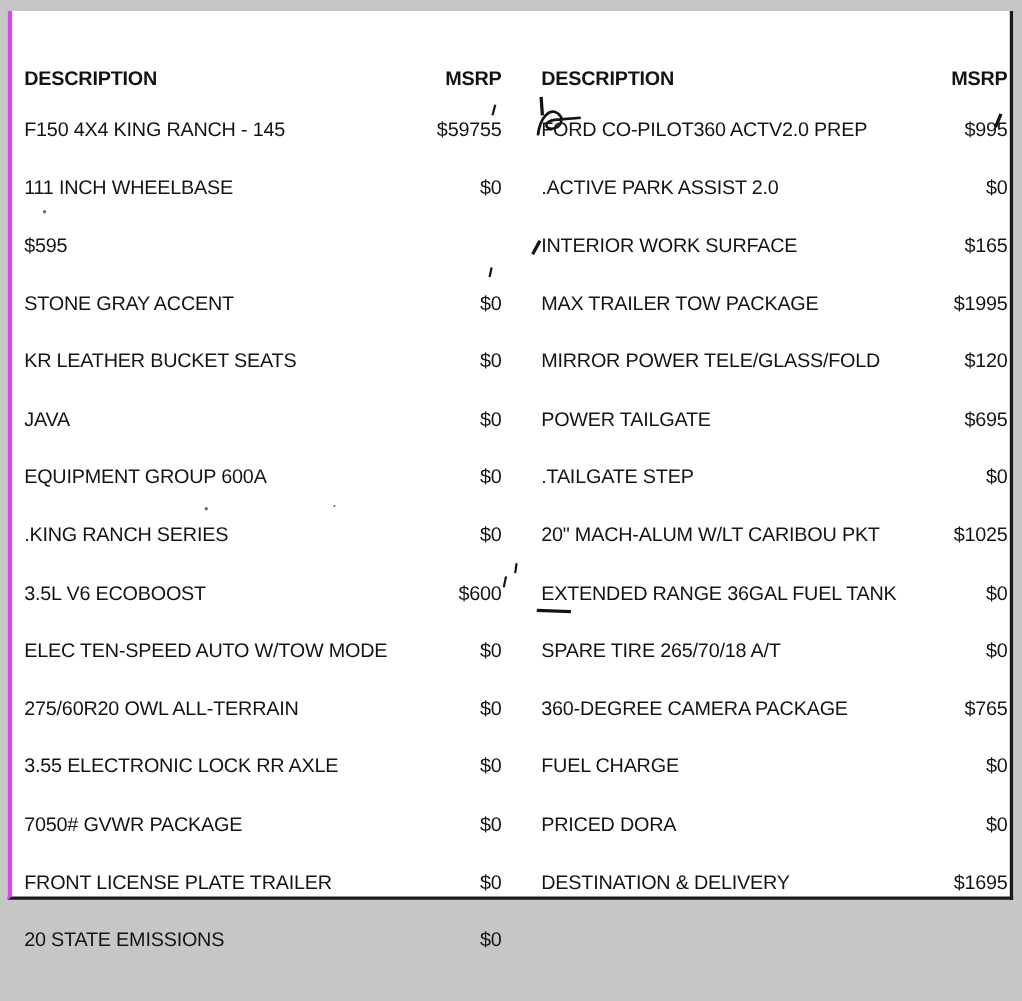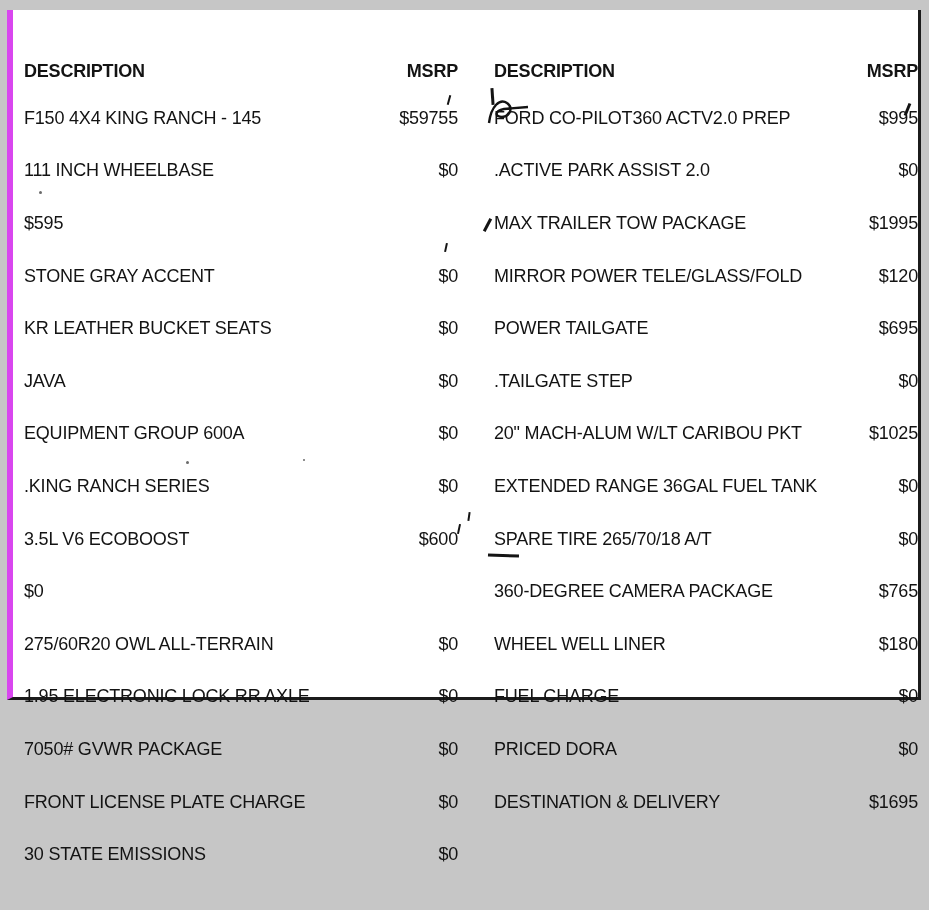--- a/index.html
+++ b/index.html
@@ -6,24 +6,24 @@
   body {
     width: 929px; height: 910px;
     background: #c6c6c6;
     position: relative;
     overflow: hidden;
     font-family: "Liberation Sans", sans-serif;
   }
   .page {
     position: absolute;
     left: 7px; top: 10px;
-    width: 914px; height: 690px;
+    width: 914px; height: 808px;
     box-sizing: border-box;
     background: #ffffff;
-    border-left: 6px solid #d946ef;
+    border-left: 4px solid #d946ef;
     border-right: 3px solid #1b1b1b;
     border-bottom: 3px solid #1b1b1b;
   }
   .cols {
     display: flex;
     padding: 40px 0 0 11px;
     gap: 36px;
   }
   .col { width: 434px; display: flex; flex-direction: column; }
   .col.col-right { width: 424px; }
@@ -84,57 +84,62 @@
         </div>
         <div class="row">
           <span class="desc">.KING RANCH SERIES</span>
           <span class="msrp">$0</span>
         </div>
         <div class="row">
           <span class="desc">3.5L V6 ECOBOOST</span>
           <span class="msrp">$600</span>
         </div>
         <div class="row">
+          <span class="desc">ELEC TEN-SPEED AUTO W/TOW MODE</span>
           <span class="msrp">$0</span>
         </div>
         <div class="row">
           <span class="desc">275/60R20 OWL ALL-TERRAIN</span>
           <span class="msrp">$0</span>
         </div>
         <div class="row">
-          <span class="desc">1.95 ELECTRONIC LOCK RR AXLE</span>
+          <span class="desc">3.55 ELECTRONIC LOCK RR AXLE</span>
           <span class="msrp">$0</span>
         </div>
         <div class="row">
           <span class="desc">7050# GVWR PACKAGE</span>
           <span class="msrp">$0</span>
         </div>
         <div class="row">
-          <span class="desc">FRONT LICENSE PLATE CHARGE</span>
-          <span class="msrp">$0</span>
-        </div>
-        <div class="row">
-          <span class="desc">30 STATE EMISSIONS</span>
+          <span class="desc">FRONT LICENSE PLATE TRAILER</span>
+          <span class="msrp">$0</span>
+        </div>
+        <div class="row">
+          <span class="desc">20 STATE EMISSIONS</span>
           <span class="msrp">$0</span>
         </div>
       </section>
     <section class="col col-right">
         <div class="row header">
           <span class="desc">DESCRIPTION</span>
           <span class="msrp">MSRP</span>
         </div>
         <div class="row">
           <span class="desc">FORD CO-PILOT360 ACTV2.0 PREP</span>
           <span class="msrp">$995</span>
         </div>
         <div class="row">
           <span class="desc">.ACTIVE PARK ASSIST 2.0</span>
           <span class="msrp">$0</span>
         </div>
         <div class="row">
+          <span class="desc">INTERIOR WORK SURFACE</span>
+          <span class="msrp">$165</span>
+        </div>
+        <div class="row">
           <span class="desc">MAX TRAILER TOW PACKAGE</span>
           <span class="msrp">$1995</span>
         </div>
         <div class="row">
           <span class="desc">MIRROR POWER TELE/GLASS/FOLD</span>
           <span class="msrp">$120</span>
         </div>
         <div class="row">
           <span class="desc">POWER TAILGATE</span>
           <span class="msrp">$695</span>
@@ -151,24 +156,20 @@
           <span class="desc">EXTENDED RANGE 36GAL FUEL TANK</span>
           <span class="msrp">$0</span>
         </div>
         <div class="row">
           <span class="desc">SPARE TIRE 265/70/18 A/T</span>
           <span class="msrp">$0</span>
         </div>
         <div class="row">
           <span class="desc">360-DEGREE CAMERA PACKAGE</span>
           <span class="msrp">$765</span>
-        </div>
-        <div class="row">
-          <span class="desc">WHEEL WELL LINER</span>
-          <span class="msrp">$180</span>
         </div>
         <div class="row">
           <span class="desc">FUEL CHARGE</span>
           <span class="msrp">$0</span>
         </div>
         <div class="row">
           <span class="desc">PRICED DORA</span>
           <span class="msrp">$0</span>
         </div>
         <div class="row">

